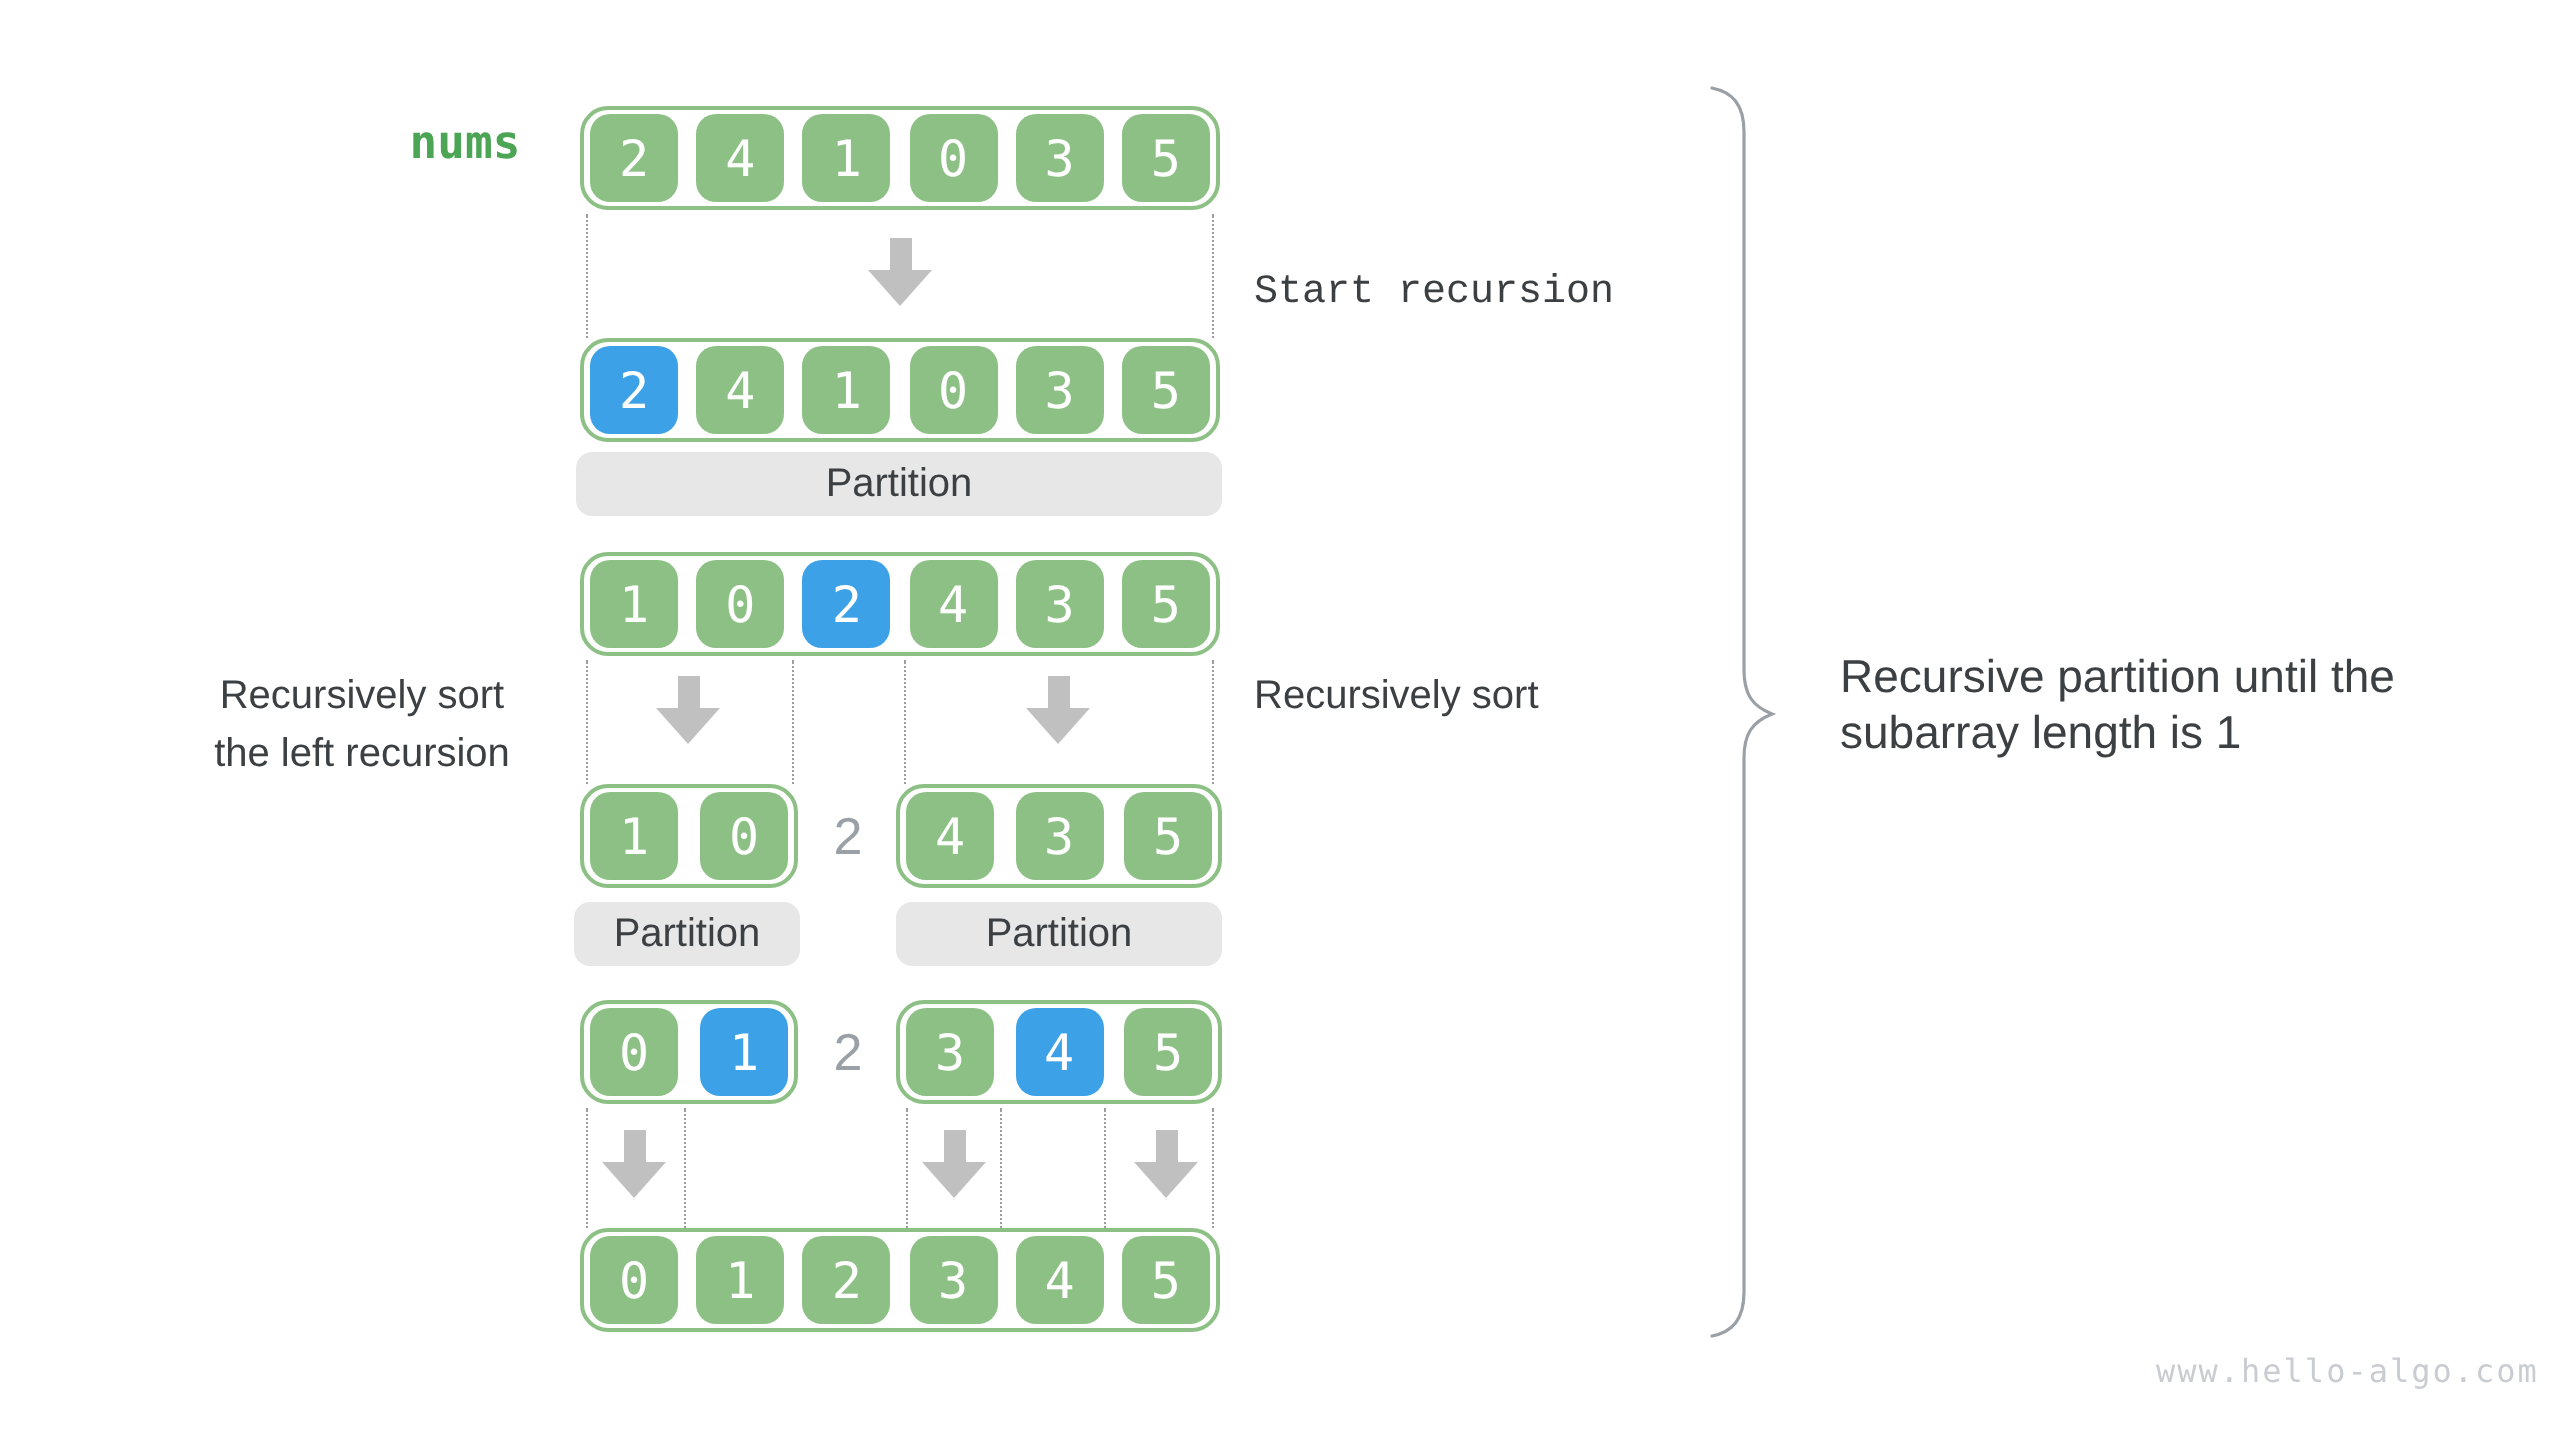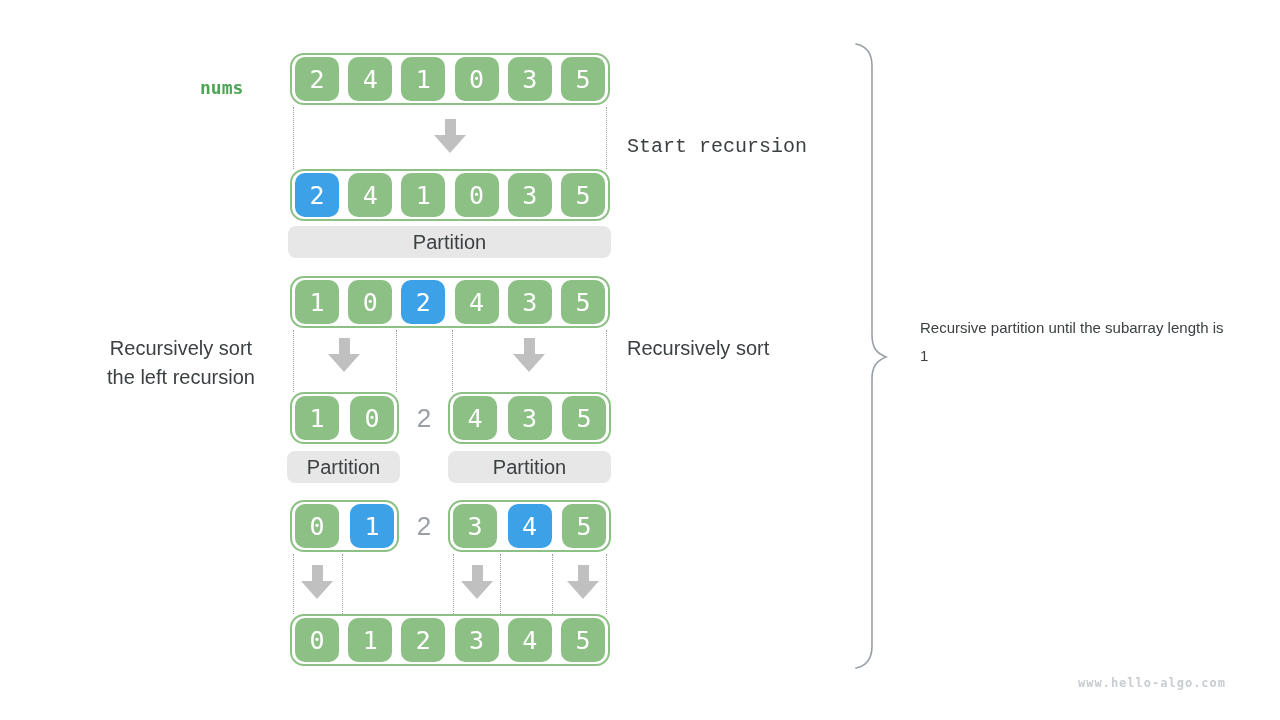--- a/index.html
+++ b/index.html
@@ -27,27 +27,27 @@
   .arrow{position:absolute;width:32px;display:flex;flex-direction:column;align-items:center;}
   .arrow .shaft{width:11px;height:16px;background:var(--c-arrow);}
   .arrow .head{width:0;height:0;border-left:16px solid transparent;
                border-right:16px solid transparent;border-top:18px solid var(--c-arrow);}
 
   
   .lbl{position:absolute;color:var(--c-text);font-size:20px;line-height:29px;white-space:nowrap;}
   .lbl.center{text-align:center;white-space:normal;}
   .sep{position:absolute;color:var(--c-gray);font-size:26px;line-height:30px;width:24px;text-align:center;
        font-family:"Liberation Sans",sans-serif;}
-  .numslbl{position:absolute;left:200px;top:77px;width:65px;text-align:left;
-           font-family:"DejaVu Sans Mono",monospace;font-weight:bold;font-size:18px;color:var(--c-greenDark);}
-  .bracenotes{position:absolute;left:920px;top:314px;width:310px;color:var(--c-text);
-              font-size:15px;line-height:28px;}
+  .numslbl{position:absolute;left:200px;top:59px;width:65px;text-align:center;
+           font-family:"DejaVu Sans Mono",monospace;font-weight:bold;font-size:23px;color:var(--c-greenDark);}
+  .bracenotes{position:absolute;left:920px;top:324px;width:310px;color:var(--c-text);
+              font-size:23px;line-height:28px;}
   .bracenotes .n2{margin-top:9px;}
   .watermark{position:absolute;left:1078px;top:676px;font-family:"DejaVu Sans Mono",monospace;
-             font-size:12px;letter-spacing:1px;color:var(--c-wm);font-weight:bold;}
+             font-size:16px;letter-spacing:1px;color:var(--c-wm);}
 </style>
 </head>
 <body>
 
 <div id="canvas">
 
   <div class="numslbl">nums</div>
 
   <div class="array" style="left:290px;top:53px;width:320px;">
       <div class="cell">2</div>

